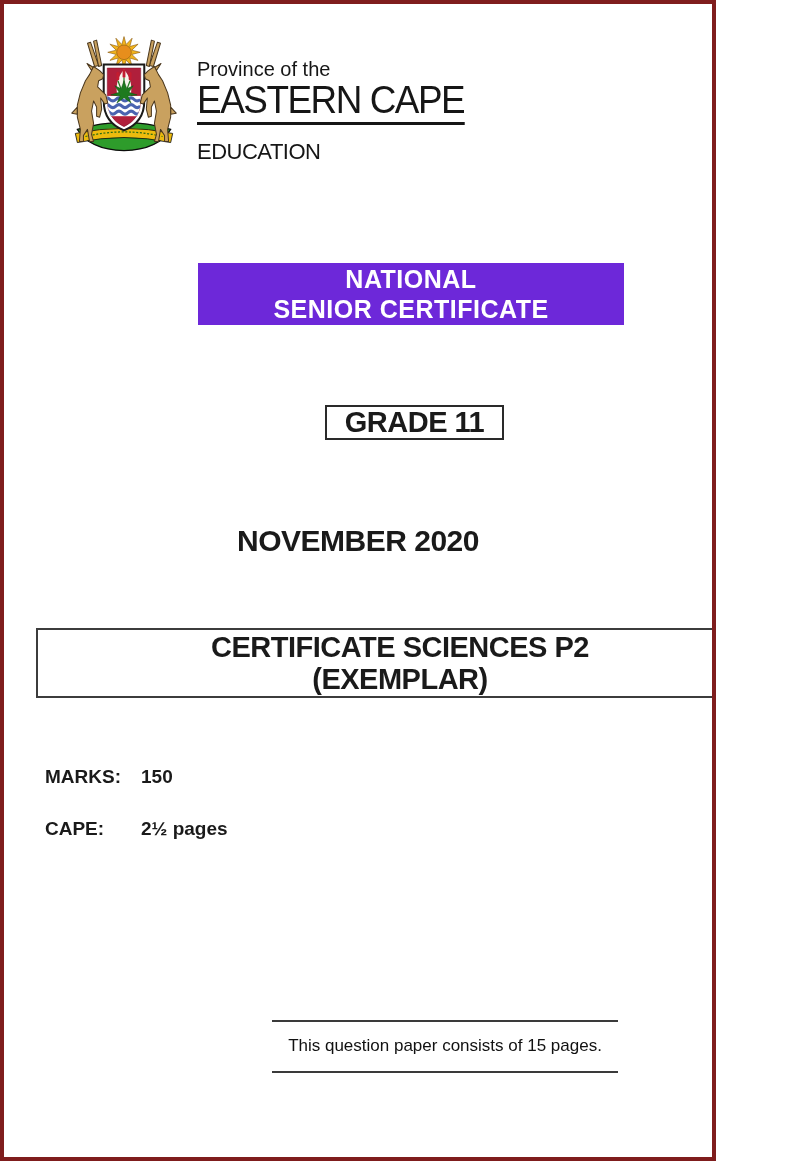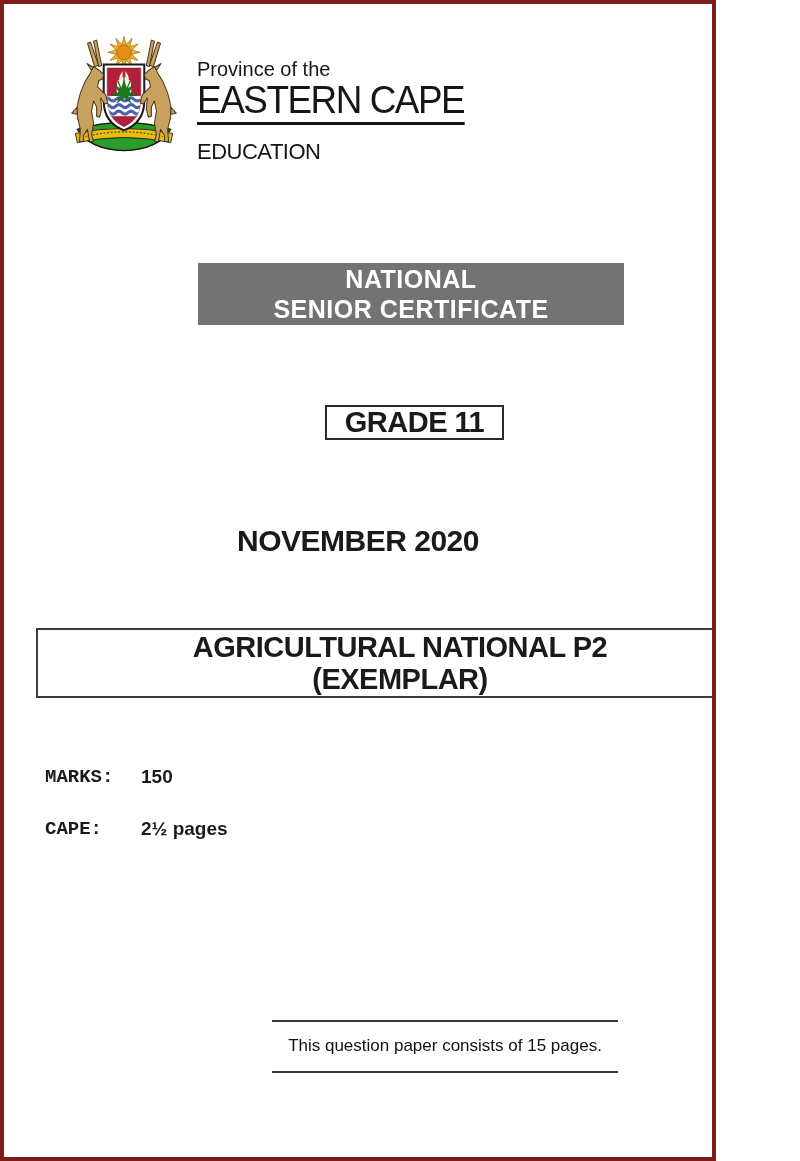--- a/index.html
+++ b/index.html
@@ -24,21 +24,21 @@
     font-size:38px; line-height:40px; letter-spacing:-1.5px;
     color:#161616; width:max-content;
     border-bottom:3px solid #161616; padding-bottom:2px;
     transform:scaleX(.97); transform-origin:left;
   }
   .logo-line3 { font-size:22px; line-height:24px; letter-spacing:-.5px; margin-top:15px; color:#161616; }
 
   
   .nsc-banner {
     position:absolute; left:194px; top:259px; width:426px; height:62px;
-    background:#737373; color:#ffffff;
+    background:#6d28d9; color:#ffffff;
     display:flex; flex-direction:column; align-items:center; justify-content:center;
     font-weight:bold; font-size:25px; line-height:30px; letter-spacing:.5px;
   }
 
   
   .grade-box {
     position:absolute; left:309px; top:401px; width:179px; height:35px;
     box-sizing:border-box; border:2px solid #2a2a2a;
     display:flex; align-items:center; justify-content:center;
     font-weight:bold; font-size:29px; letter-spacing:-.5px;margin-left:12px;
@@ -53,21 +53,21 @@
   
   .subject-box {
     position:absolute; left:32px; top:624px; width:728px; height:70px;
     box-sizing:border-box; border:2px solid #3c3c3c;
     display:flex; flex-direction:column; align-items:center; justify-content:center;
     text-align:center; font-weight:bold; font-size:29px; line-height:32px; letter-spacing:-.5px;
   }
 
   
   .detail-row { position:absolute; left:41px; display:flex; font-weight:bold; font-size:19px; line-height:22px; }
-  .detail-row .lbl { width:96px; flex:0 0 auto;font-family:Liberation Mono, monospace; }
+  .detail-row .lbl { width:96px; flex:0 0 auto; }
   .row-marks { top:762px; }
   .row-time  { top:814px; }
 
   
   .footer-note {
     position:absolute; left:268px; top:1016px; width:346px;
     box-sizing:border-box;
     border-top:2px solid #3a3a3a; border-bottom:2px solid #3a3a3a;
     text-align:center; font-size:17px; line-height:20px;
     padding:14px 0 15px 0; color:#111111;
@@ -139,21 +139,21 @@
     <div>SENIOR CERTIFICATE</div>
   </div>
 
   <div class="grade-box">
     <span>GRADE 11</span>
   </div>
 
   <div class="session">NOVEMBER 2020</div>
 
   <div class="subject-box">
-    <div>AGRICULTURAL NATIONAL P2</div>
+    <div>CERTIFICATE SCIENCES P2</div>
     <div>(EXEMPLAR)</div>
   </div>
 
   <div class="detail-row row-marks">
     <span class="lbl">MARKS:</span>
     <span class="val">150</span>
   </div>
 
   <div class="detail-row row-time">
     <span class="lbl">CAPE:</span>

